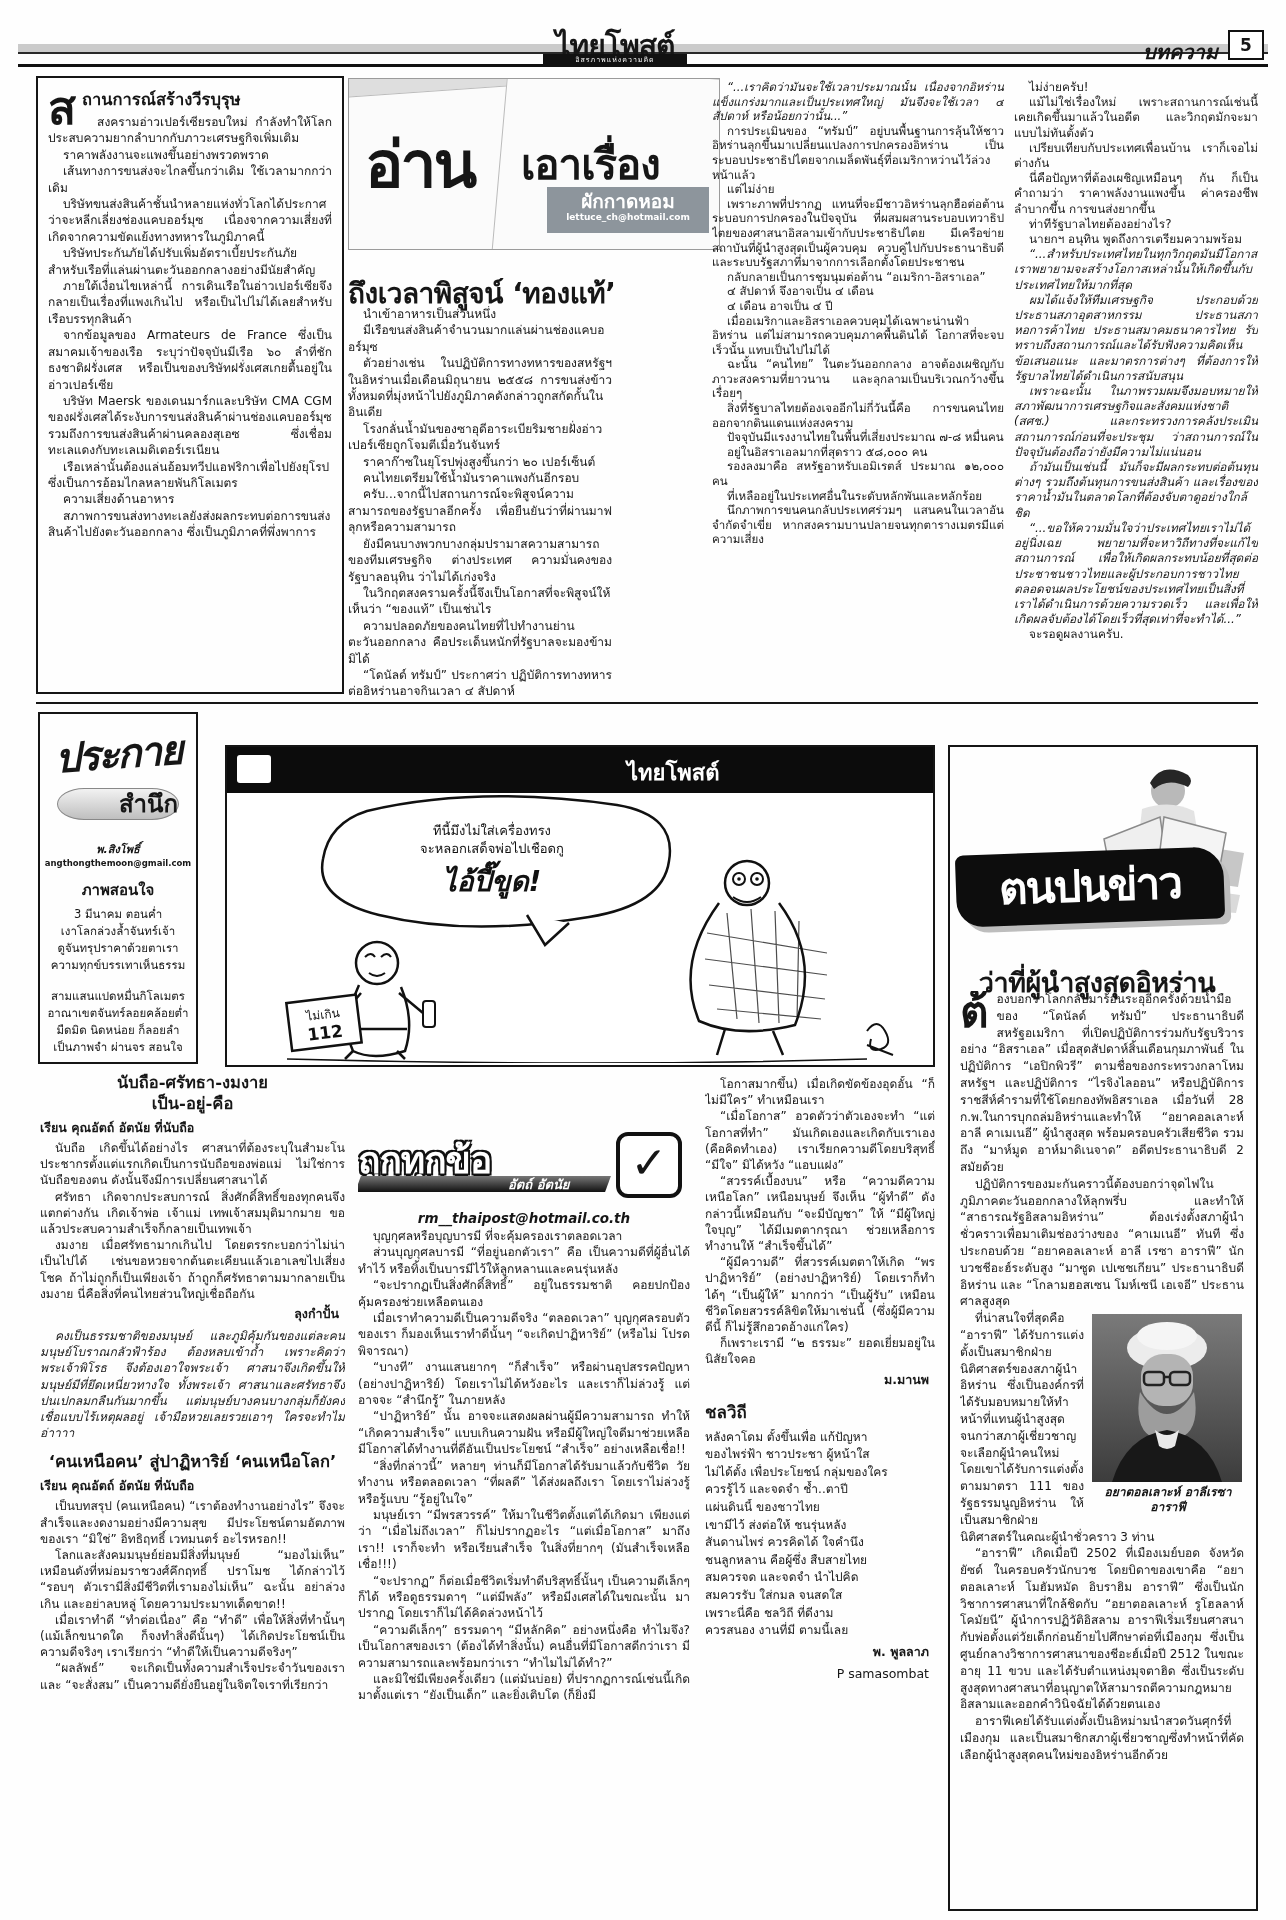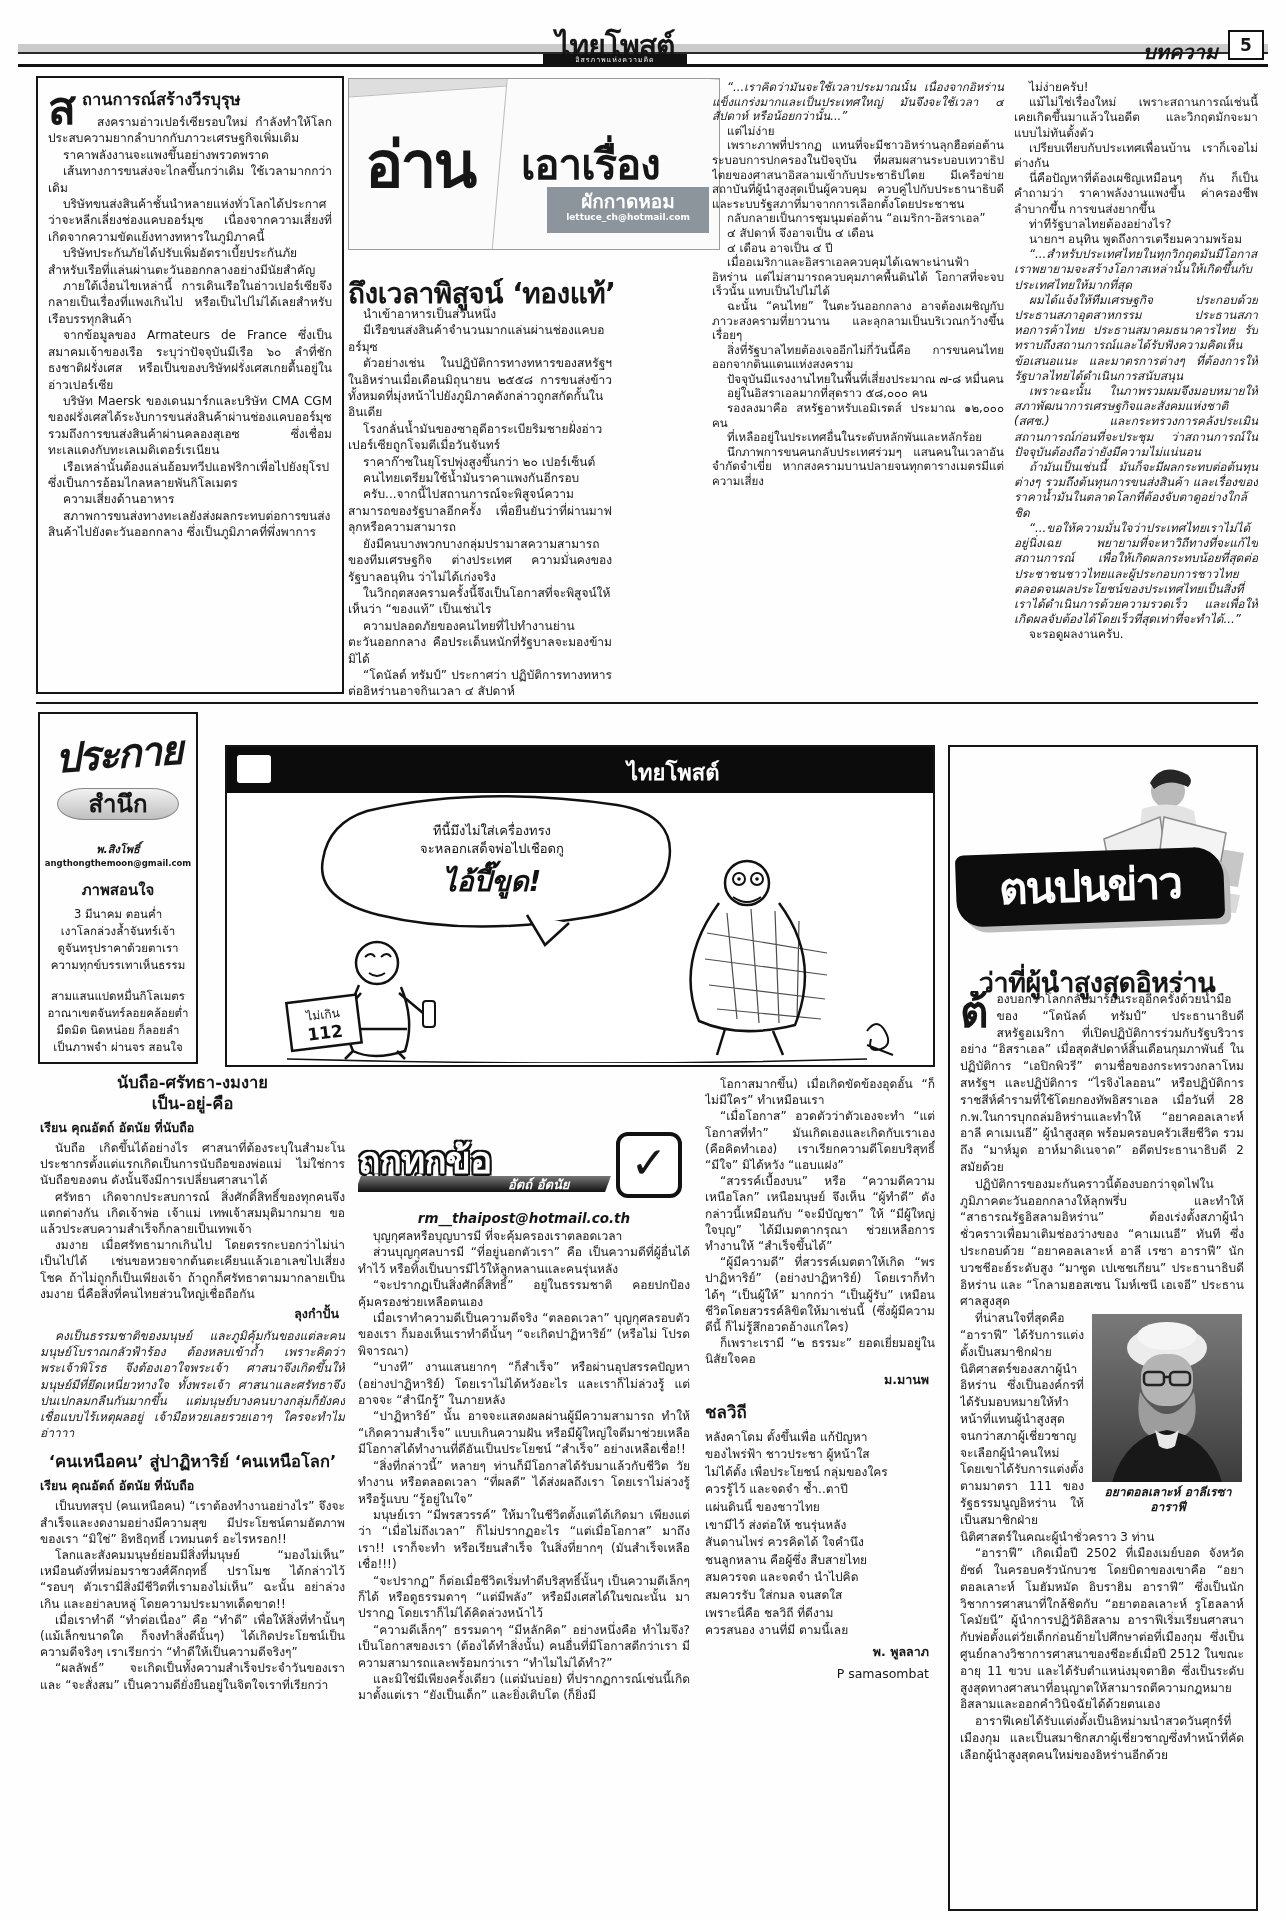--- a/index.html
+++ b/index.html
@@ -41,21 +41,21 @@
   .lead-c2{left:712px;top:80px;width:292px;height:618px;}
   .lead-c2 .para{font-size:11.6px;line-height:14.6px;}
   .lead-c3{left:1014px;top:80px;width:244px;height:618px;}
   .lead-c3 .para{font-size:11.8px;line-height:15.2px;}
   .section-rule{left:36px;top:702px;width:1222px;height:2px;background:#161616;}
   
   .prakai{left:38px;top:712px;width:160px;height:352px;border:2px solid #151515;box-sizing:border-box;text-align:center;overflow:hidden;}
   .prakai-logo{font-family:"DejaVu Serif","Liberation Serif",serif;font-style:italic;font-weight:900;
                font-size:40px;letter-spacing:-2px;margin-top:8px;transform:rotate(-4deg);}
   .prakai-ribbon{margin:2px auto 0;width:120px;background:linear-gradient(#f2f2f2,#bfbfbf);border:1px solid #888;
-                 border-radius:40%/90%;font-weight:900;font-size:24px;line-height:30px;}
+                 border-radius:40%/90%;font-weight:900;font-size:24px;line-height:30px;text-align:right;}
   .prakai-author{font-style:italic;font-weight:bold;font-size:11px;margin-top:20px;}
   .prakai-email{font-weight:bold;font-size:8.5px;}
   .prakai-title{font-weight:900;font-size:15px;margin-top:10px;}
   .prakai-poem{font-size:11.5px;line-height:17px;margin-top:4px;}
   
   .cartoon{left:225px;top:745px;width:710px;height:322px;border:2px solid #151515;box-sizing:border-box;background:#fff;}
   .cartoon-strip{height:46px;background:#0c0c0c;position:relative;}
   .cartoon-doodle{position:absolute;left:10px;top:8px;width:34px;height:28px;background:#fff;border-radius:3px;}
   .cartoon-brand{position:absolute;left:400px;top:8px;color:#fff;font-weight:900;font-size:22px;}
   .cartoon-art{position:relative;height:270px;}
@@ -146,20 +146,21 @@
         <p class="para">ครับ...จากนี้ไปสถานการณ์จะพิสูจน์ความสามารถของรัฐบาลอีกครั้ง เพื่อยืนยันว่าที่ผ่านมาฟลุกหรือความสามารถ</p>
         <p class="para">ยังมีคนบางพวกบางกลุ่มปรามาสความสามารถของทีมเศรษฐกิจ ต่างประเทศ ความมั่นคงของรัฐบาลอนุทิน ว่าไม่ได้เก่งจริง</p>
         <p class="para">ในวิกฤตสงครามครั้งนี้จึงเป็นโอกาสที่จะพิสูจน์ให้เห็นว่า “ของแท้” เป็นเช่นไร</p>
         <p class="para">ความปลอดภัยของคนไทยที่ไปทำงานย่านตะวันออกกลาง คือประเด็นหนักที่รัฐบาลจะมองข้ามมิได้</p>
         <p class="para">“โดนัลด์ ทรัมป์” ประกาศว่า ปฏิบัติการทางทหารต่ออิหร่านอาจกินเวลา ๔ สัปดาห์</p>
       </div>
   </div>
   <div class="abs lead-col lead-c2">
     <p class="para i">“...เราคิดว่ามันจะใช้เวลาประมาณนั้น เนื่องจากอิหร่านแข็งแกร่งมากและเป็นประเทศใหญ่ มันจึงจะใช้เวลา ๔ สัปดาห์ หรือน้อยกว่านั้น...”</p>
     <div>
+        <p class="para">การประเมินของ “ทรัมป์” อยู่บนพื้นฐานการลุ้นให้ชาวอิหร่านลุกขึ้นมาเปลี่ยนแปลงการปกครองอิหร่าน เป็นระบอบประชาธิปไตยจากเมล็ดพันธุ์ที่อเมริกาหว่านไว้ล่วงหน้าแล้ว</p>
         <p class="para">แต่ไม่ง่าย</p>
         <p class="para">เพราะภาพที่ปรากฏ แทนที่จะมีชาวอิหร่านลุกฮือต่อต้านระบอบการปกครองในปัจจุบัน ที่ผสมผสานระบอบเทวาธิปไตยของศาสนาอิสลามเข้ากับประชาธิปไตย มีเครือข่ายสถาบันที่ผู้นำสูงสุดเป็นผู้ควบคุม ควบคู่ไปกับประธานาธิบดีและระบบรัฐสภาที่มาจากการเลือกตั้งโดยประชาชน</p>
         <p class="para">กลับกลายเป็นการชุมนุมต่อต้าน “อเมริกา-อิสราเอล”</p>
         <p class="para">๔ สัปดาห์ จึงอาจเป็น ๔ เดือน</p>
         <p class="para">๔ เดือน อาจเป็น ๔ ปี</p>
         <p class="para">เมื่ออเมริกาและอิสราเอลควบคุมได้เฉพาะน่านฟ้าอิหร่าน แต่ไม่สามารถควบคุมภาคพื้นดินได้ โอกาสที่จะจบเร็วนั้น แทบเป็นไปไม่ได้</p>
         <p class="para">ฉะนั้น “คนไทย” ในตะวันออกกลาง อาจต้องเผชิญกับภาวะสงครามที่ยาวนาน และลุกลามเป็นบริเวณกว้างขึ้นเรื่อยๆ</p>
         <p class="para">สิ่งที่รัฐบาลไทยต้องเจออีกไม่กี่วันนี้คือ การขนคนไทยออกจากดินแดนแห่งสงคราม</p>
         <p class="para">ปัจจุบันมีแรงงานไทยในพื้นที่เสี่ยงประมาณ ๗-๘ หมื่นคน</p>
         <p class="para">อยู่ในอิสราเอลมากที่สุดราว ๕๘,๐๐๐ คน</p>

